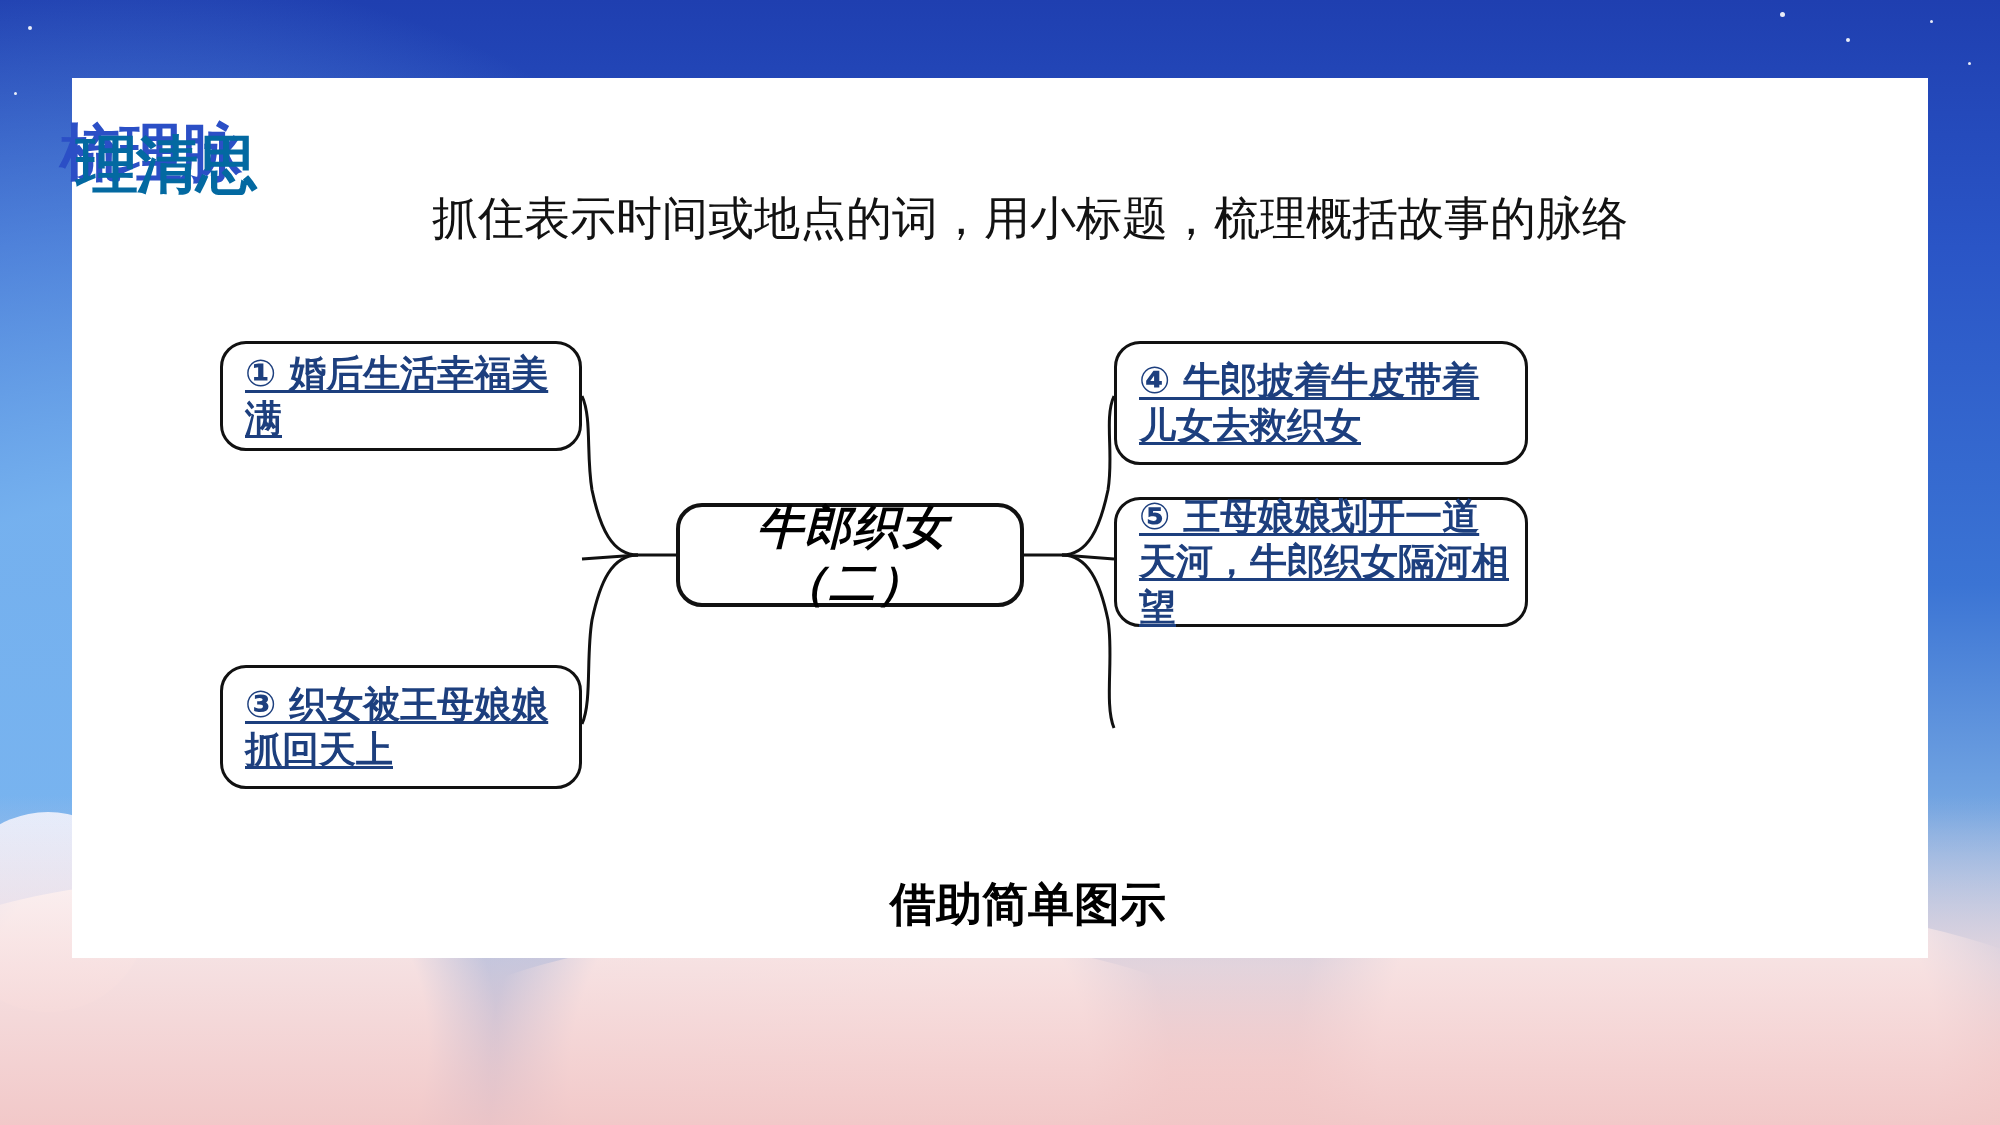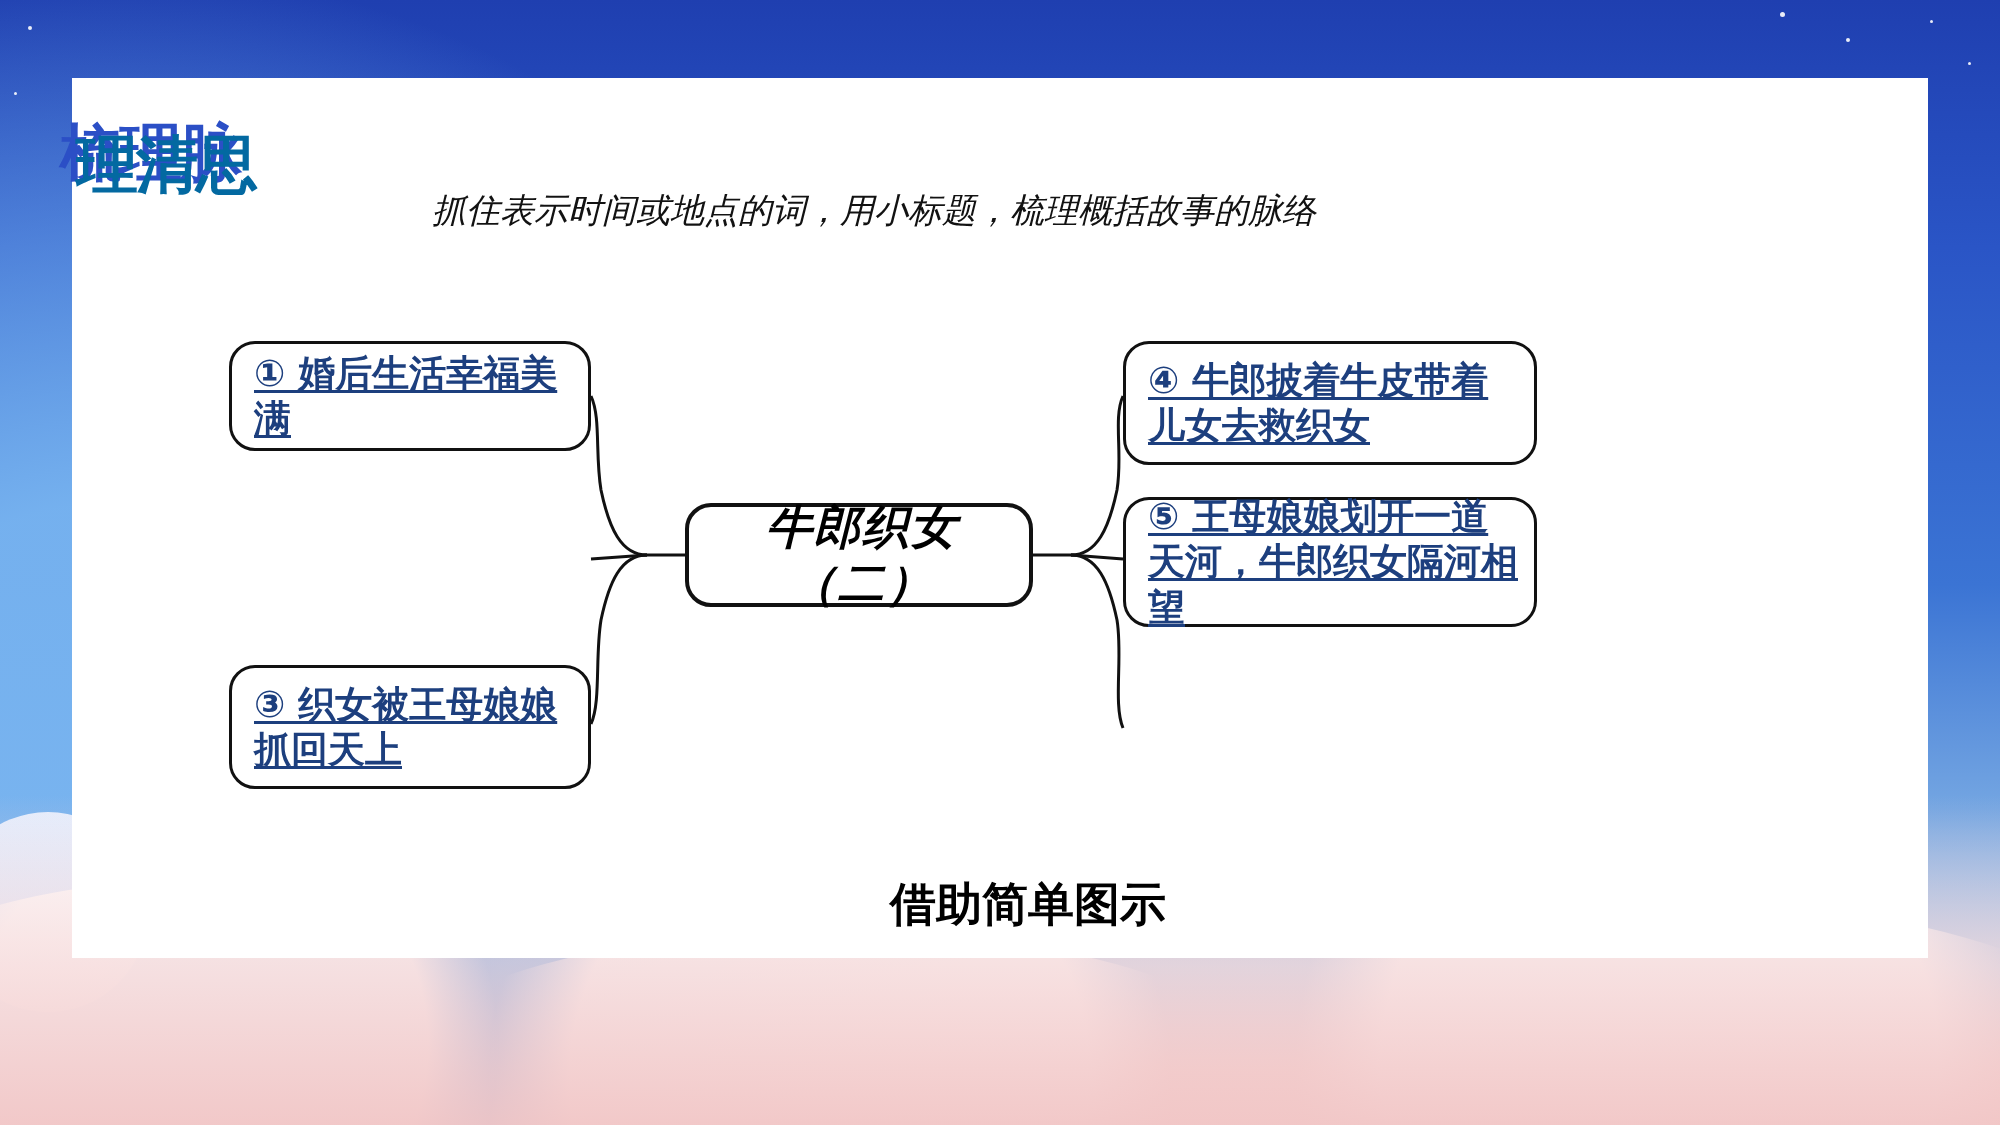--- a/index.html
+++ b/index.html
@@ -40,26 +40,25 @@
   
   #header{position:absolute;left:0;top:0;width:100%;height:150px;}
   .sec-title{
     position:absolute;left:-12px;top:44px;
     font-size:62px;font-weight:bold;color:#2b4fc6;letter-spacing:-2px;
     white-space:nowrap;line-height:1;
   }
   .sec-title.dup{left:4px;top:56px;color:#0369a1;}
   .subtitle{
     position:absolute;left:360px;top:110px;width:1420px;
-    font-size:34px;color:#121212;white-space:nowrap;
+    font-size:46px;color:#121212;white-space:nowrap;
     font-family:"DejaVu Sans","Liberation Sans",sans-serif;
-    font-style:italic;
   }
   
-  #map{position:absolute;left:0;top:150px;width:1856px;height:640px;margin-left:9px;}
+  #map{position:absolute;left:0;top:150px;width:1856px;height:640px;}
   #connectors{position:absolute;left:0;top:0;width:1856px;height:640px;z-index:1;}
   .node{
     position:absolute;z-index:2;box-sizing:border-box;
     border:3px solid #111;border-radius:26px;background:#fff;
     display:flex;align-items:center;
     padding:10px 16px 10px 22px;
   }
   .node .txt{
     font-size:37px;font-weight:bold;color:#1d3f7e;line-height:1.22;
     text-decoration:underline;text-underline-offset:4px;text-decoration-thickness:3px;

